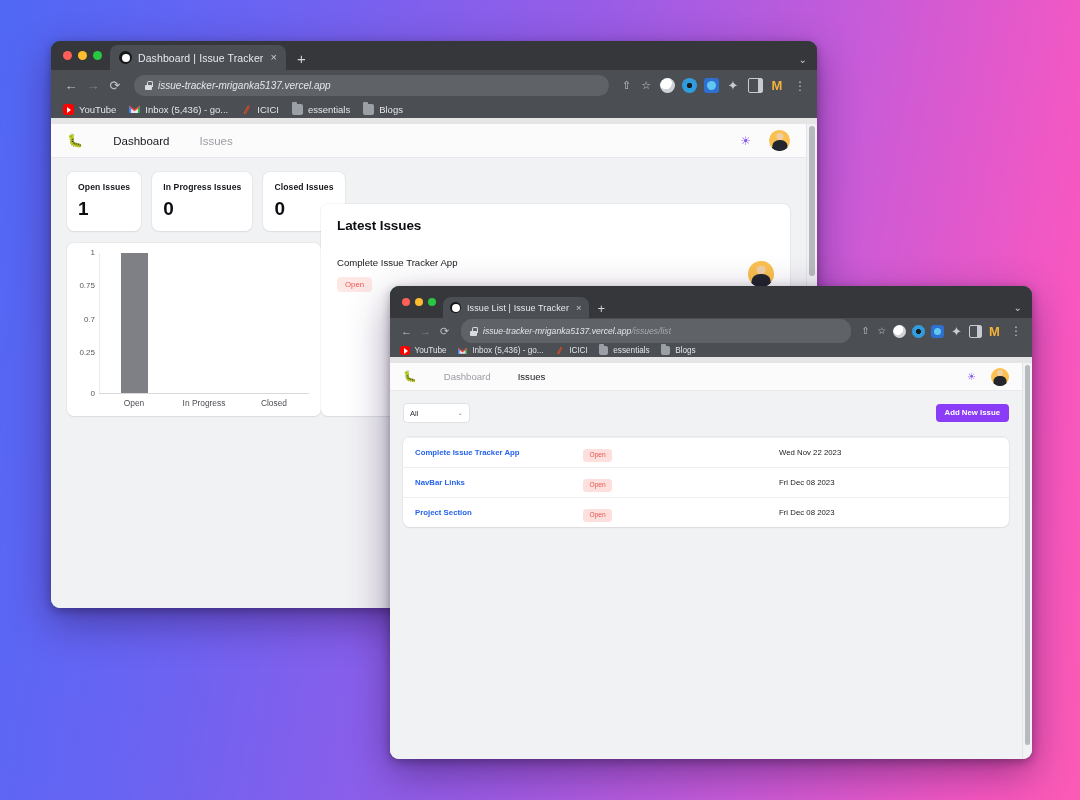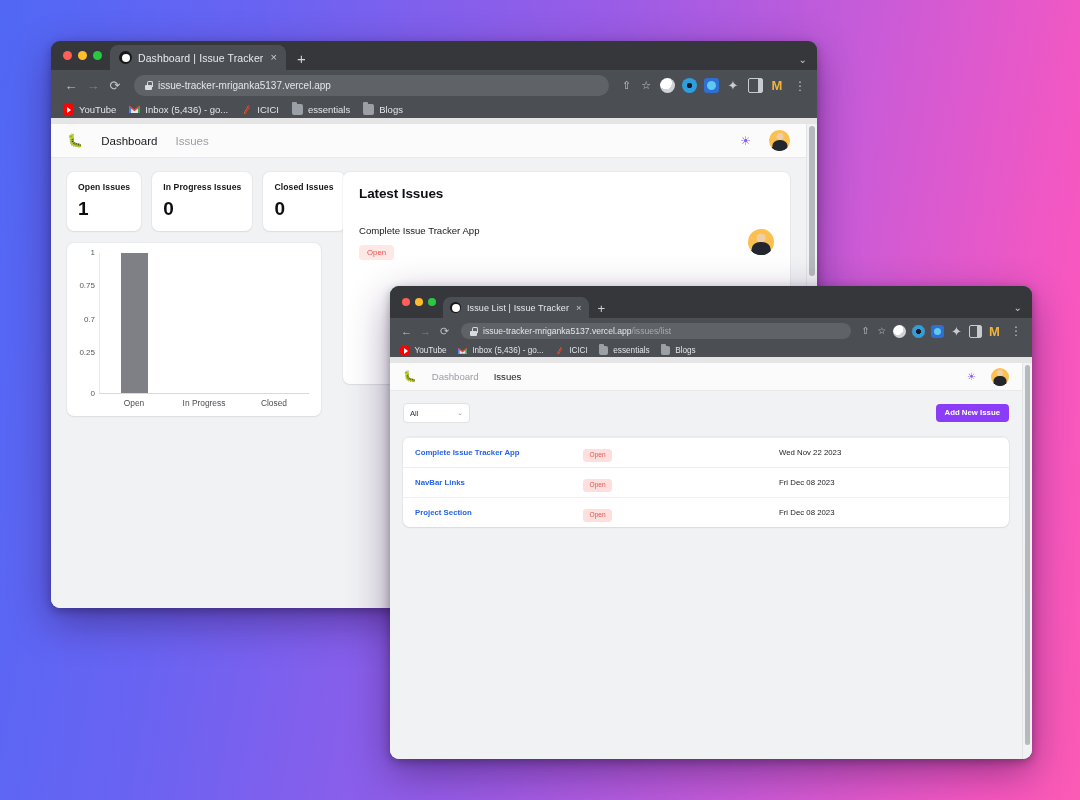--- a/index.html
+++ b/index.html
@@ -66,31 +66,31 @@
   }
   .win-2 .toolbar { height: 26px; padding: 0 7px 0 8px; }
   .nav-btn { color: #c3c6ca; font-size: 13px; width: 20px; text-align: center; line-height: 1; }
   .win-2 .nav-btn { font-size: 11px; width: 17px; }
   .nav-btn.dim { color: #7f8286; }
   .omnibox {
     flex: 1; height: 21px; background: #5f6368; border-radius: 11px;
     display: flex; align-items: center; gap: 6px; padding: 0 11px; margin: 0 7px;
     min-width: 0;
   }
-  .win-2 .omnibox { height: 16px; margin: 10px 6px; padding: 0 9px; align-items: center; }
+  .win-2 .omnibox { height: 24px; margin: 10px 6px; padding: 0 9px; align-items: center; }
   .lock { width: 7px; height: 9px; position: relative; flex: none; }
   .lock::before {
     content: ""; position: absolute; left: 0; bottom: 0; width: 7px; height: 5px;
     background: #d9dbde; border-radius: 1px;
   }
   .lock::after {
     content: ""; position: absolute; left: 1.5px; top: 0; width: 4px; height: 5px;
     border: 1.2px solid #d9dbde; border-bottom: none; border-radius: 2px 2px 0 0;
   }
-  .url { font-size: 10px; color: #e4e6e9; white-space: nowrap; overflow: hidden; text-overflow: ellipsis; }
+  .url { font-size: 10px; color: #e4e6e9; white-space: nowrap; overflow: hidden; text-overflow: ellipsis; font-style: italic; }
   .win-2 .url { font-size: 8.6px; }
   .url .path { color: #a7abb0; }
   .tb-ico { color: #c3c6ca; font-size: 11px; padding: 0 4px; line-height: 1; }
   .win-2 .tb-ico { font-size: 9.5px; padding: 0 3px; }
   .ext { width: 15px; height: 15px; border-radius: 50%; margin: 0 2.5px; flex: none; }
   .win-2 .ext { width: 13px; height: 13px; margin: 0 2px; }
   .ext-1 { background: radial-gradient(circle at 38% 34%, #ffffff 0 45%, #cfd2d6 46% 100%); }
   .ext-2 { background: radial-gradient(circle at 50% 50%, #1b1c1e 0 26%, #2f9ee0 27% 72%, #dfe2e6 73% 100%); }
   .ext-3 { background: #2f6fd0; border-radius: 3px; position: relative; }
   .ext-3::after { content:""; position:absolute; inset:3px; background:#5fc8f2; border-radius:50%; }
@@ -137,21 +137,21 @@
   .sb-thumb { position: absolute; left: 2px; right: 2px; background: #b6b9bd; border-radius: 4px; }
 
   
   .appnav {
     height: 34px; background: #fbfbfc; border-bottom: 1px solid #e8e9ec;
     display: flex; align-items: center; padding: 0 16px; gap: 18px;
   }
   .win-2 .appnav { height: 28px; padding: 0 13px; gap: 15px; }
   .bug { font-size: 13px; color: #16181c; line-height: 1; }
   .win-2 .bug { font-size: 11px; }
-  .navlink { font-size: 11.5px; color: #9b9ea4; white-space: nowrap; }
+  .navlink { font-size: 11.5px; color: #9b9ea4; white-space: nowrap; margin-left: 12px; }
   .win-2 .navlink { font-size: 9.6px; }
   .navlink.active { color: #16181c; }
   .nav-spacer { flex: 1; }
   .sunicon { color: #8b5cf6; font-size: 12px; line-height: 1; }
   .win-2 .sunicon { font-size: 10px; }
   .avatar {
     width: 21px; height: 21px; border-radius: 50%; flex: none;
     background: radial-gradient(circle at 50% 120%, #1c1f26 0 40%, transparent 41%), #fbc04f;
     position: relative; overflow: hidden;
   }
@@ -163,21 +163,21 @@
   .avatar::after {
     content:""; position:absolute; left:50%; bottom:-6%; width:72%; height:58%;
     transform: translateX(-50%); background:#23262e; border-radius:46% 46% 12% 12%;
   }
   .avatar.lg { width: 26px; height: 26px; }
 
   .appbody { flex: 1; background: #f1f2f4; padding: 14px 16px; overflow: hidden; }
   .win-2 .appbody { padding: 12px 13px; }
 
   
-  .dash { display: flex; gap: 22px; align-items: flex-start; }
+  .dash { display: flex; align-items: flex-end; }
   .dash-left { width: 254px; flex: none; }
   .stats { display: flex; gap: 11px; }
   .card {
     background: #fff; border-radius: 7px; padding: 10px 11px 13px;
     box-shadow: 0 1px 2px rgba(16,24,40,.06), 0 0 0 1px rgba(16,24,40,.035);
   }
   .stat { flex: 1; }
   .stat-label { font-size: 8.6px; color: #14161a; font-weight: bold; white-space: nowrap; letter-spacing: .1px; }
   .stat-value { font-size: 19px; font-weight: bold; color: #0c0e12; margin-top: 7px; line-height: 1; }
 

